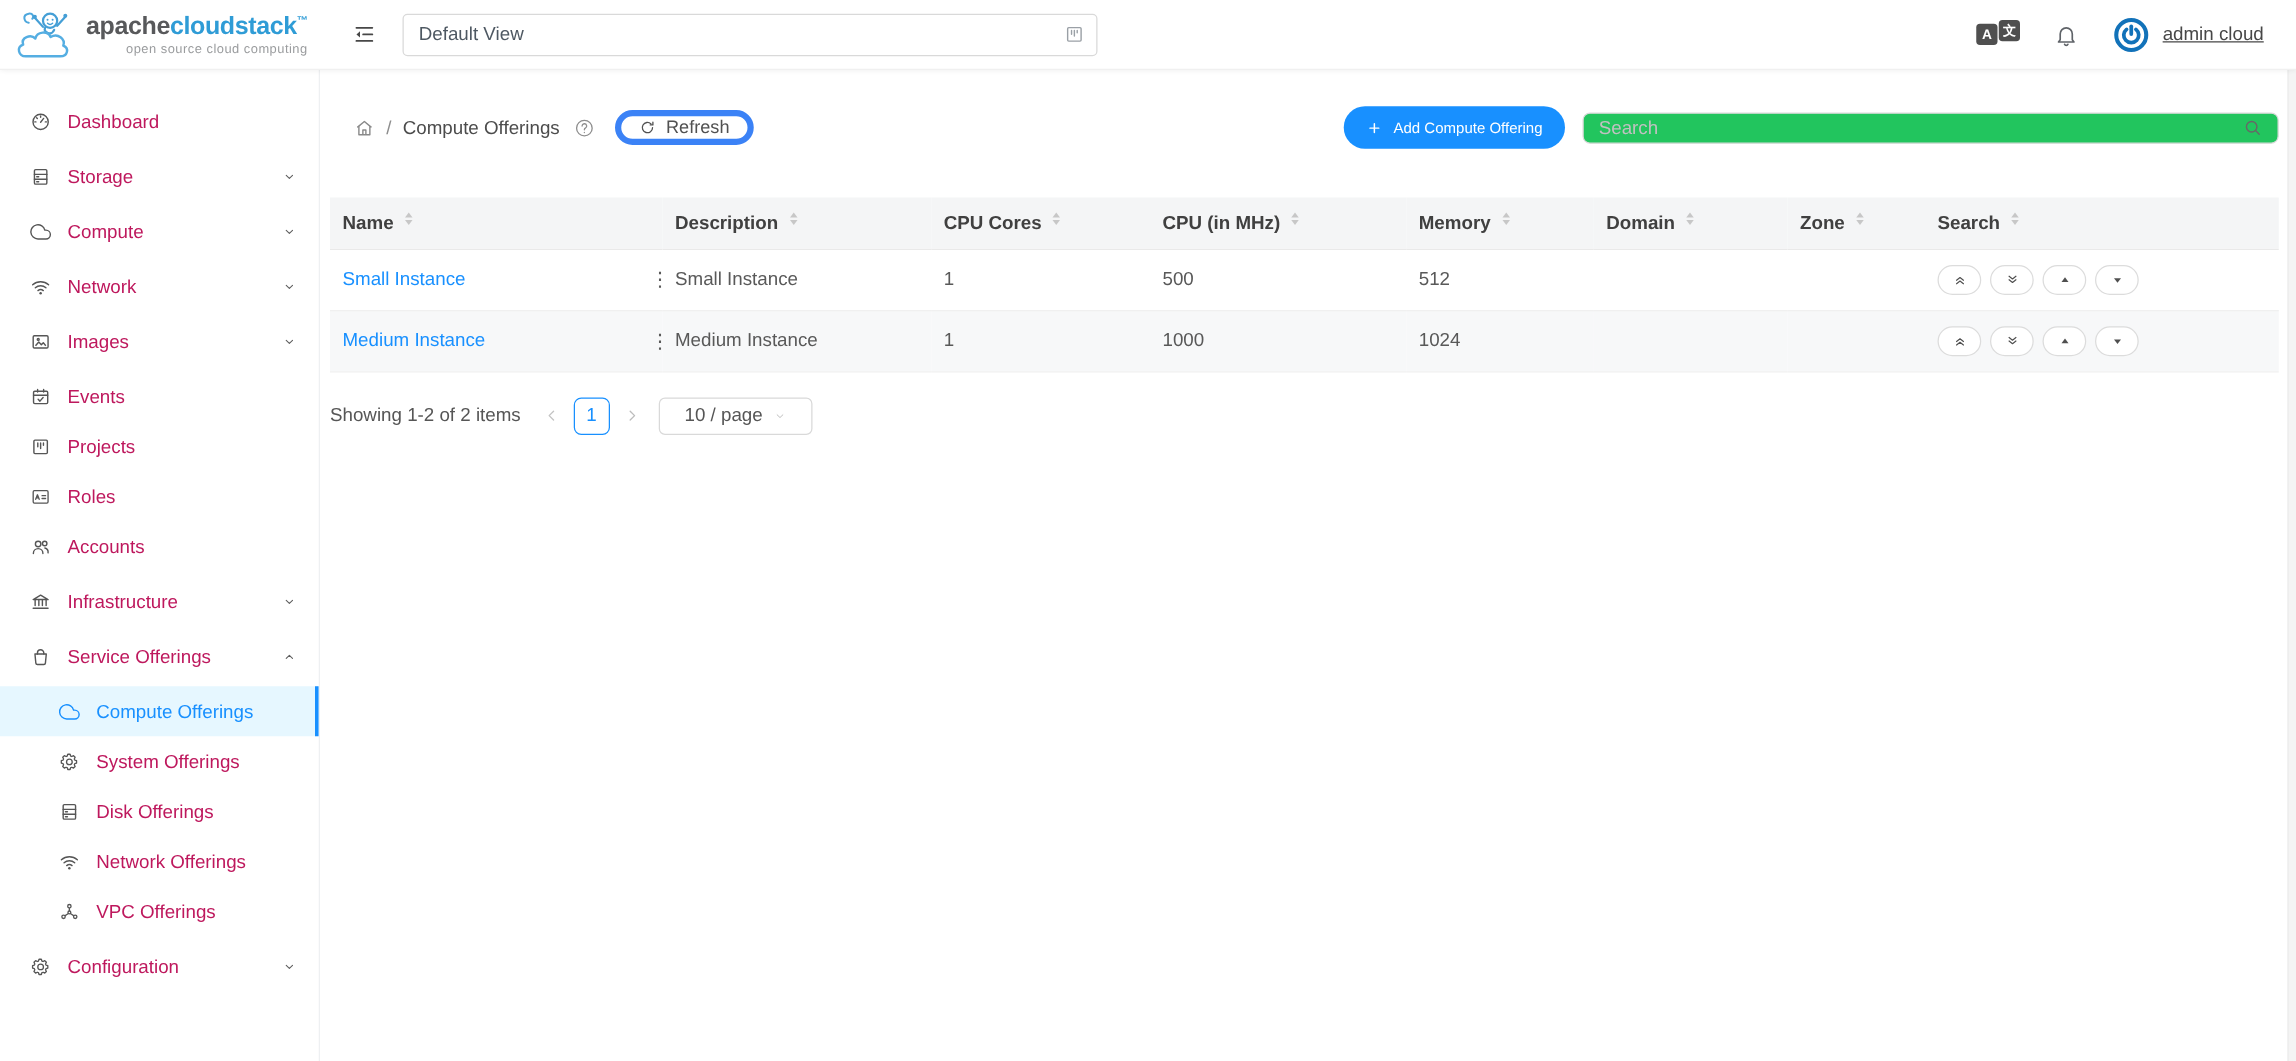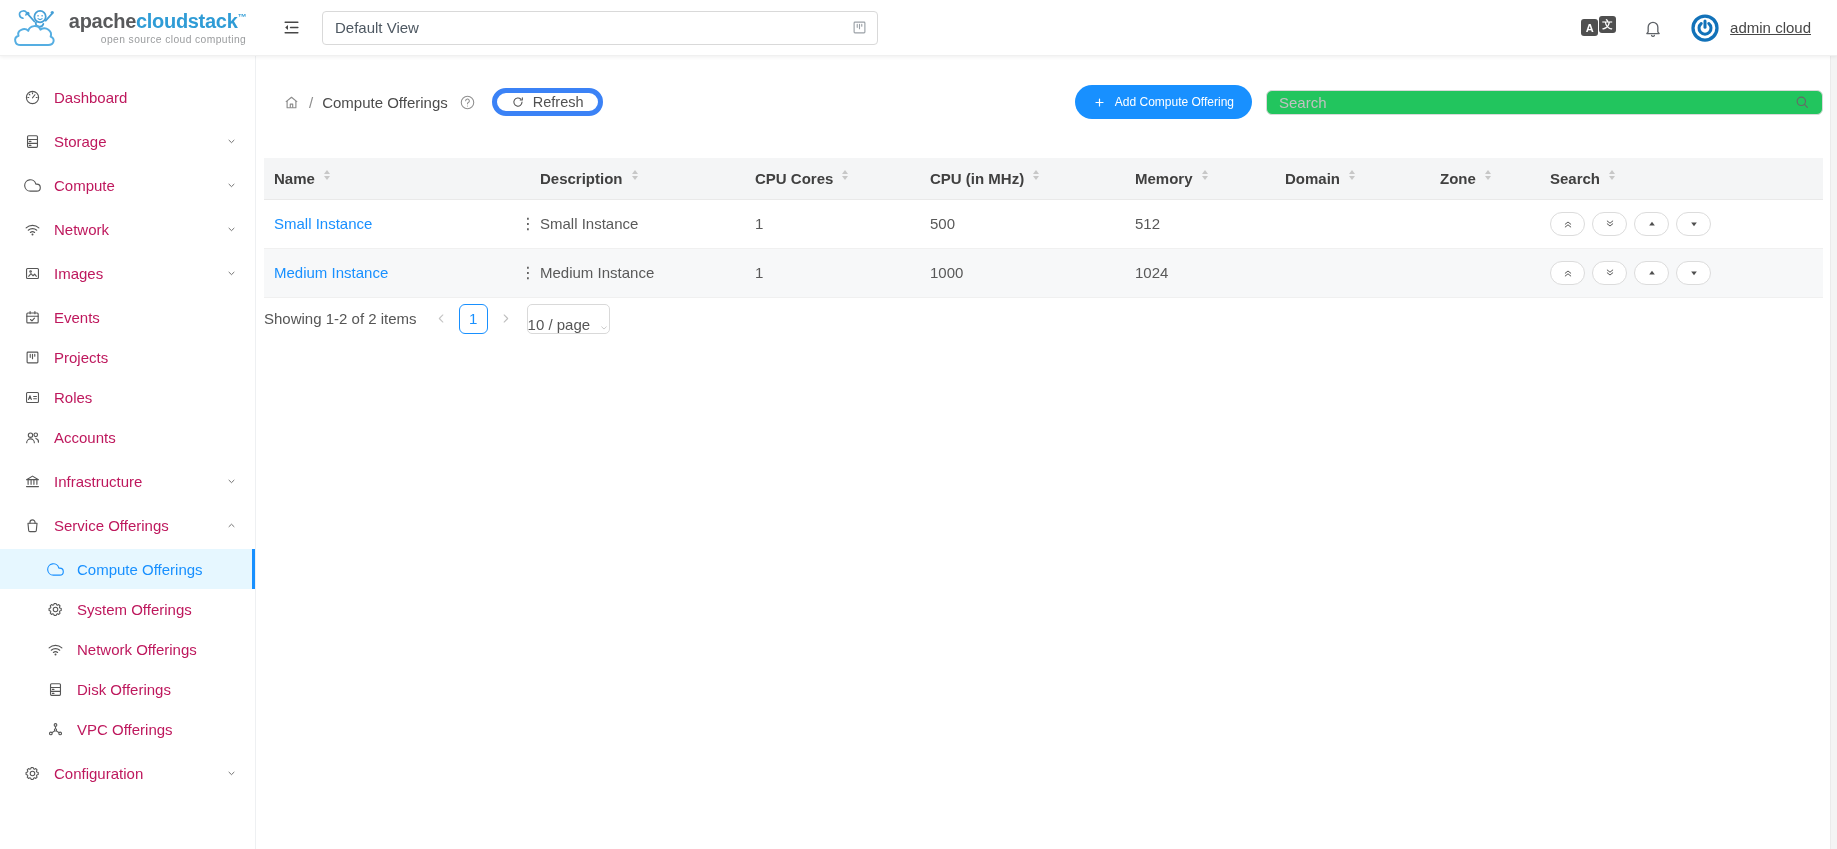--- a/index.html
+++ b/index.html
@@ -75,27 +75,27 @@
   .car-dn { width:0; height:0; border-left:3.5px solid transparent; border-right:3.5px solid transparent; border-top:4.5px solid #c7c7c7; }
   tbody td { height:49px; border-bottom:1px solid #f0f0f0; font-size:15px; color:#595959; padding:0 0 0 10px; background:#fff; }
   tr.stripe td { background:#f7f8f9; }
   a.cell-link { color:#1890ff; text-decoration:none; cursor:pointer; }
   .kebab { color:#595959; font-size:16px; cursor:pointer; display:inline-block; padding:2px 6px; }
   .order-btn { height:24px; min-width:35px; margin-right:7px; border:1px solid #dcdcdc; border-radius:12px;
     background:#fff; display:inline-flex; align-items:center; justify-content:center; color:#4f4f4f; cursor:pointer; }
   .order-btn .oicn { width:12px; height:12px; }
 
   
-  .pagination { display:flex; align-items:center; margin-top:6px; font-size:15px; color:#565656; }
+  .pagination { display:flex; align-items:center; margin-top:20px; font-size:15px; color:#565656; }
   .pg-prev { margin-left:18px; width:13px; height:13px; color:#c4c4c4; cursor:pointer; }
   .pg-next { width:13px; height:13px; color:#bdbdbd; cursor:pointer; }
   .page-box { width:29px; height:30px; margin:0 11px; border:1px solid #1890ff; border-radius:6px; background:#fff;
     color:#1890ff; display:flex; align-items:center; justify-content:center; cursor:pointer; }
   .size-select { margin-left:15px; height:30px; border:1px solid #d9d9d9; border-radius:5px; background:#fff;
-    display:inline-flex; align-items:flex-end; gap:9px; padding:0 0; color:#565656; cursor:pointer; }
+    display:inline-flex; align-items:center; gap:9px; padding:0 20px; color:#565656; cursor:pointer; }
   .size-select .cicn { width:10px; height:10px; color:#bdbdbd; }
 
   .scroll-strip { position:absolute; right:0; top:56px; width:7px; height:793px; background:#f4f4f4; border-left:1px solid #ebebeb; }
 </style>
 </head>
 <body>
 
 <svg width="0" height="0" style="position:absolute" aria-hidden="true">
   <defs>
     <symbol id="i-logo" viewBox="0 0 64 56">
@@ -403,29 +403,29 @@
       <span class="lbl">Compute Offerings</span>
       </div>
     <div class="nav-item sub">
       <svg class="icn nicn">
           <use href="#i-gear"></use>
         </svg>
       <span class="lbl">System Offerings</span>
       </div>
     <div class="nav-item sub">
       <svg class="icn nicn">
+          <use href="#i-hdd"></use>
+        </svg>
+      <span class="lbl">Disk Offerings</span>
+      </div>
+    <div class="nav-item sub">
+      <svg class="icn nicn">
           <use href="#i-wifi"></use>
         </svg>
       <span class="lbl">Network Offerings</span>
-      </div>
-    <div class="nav-item sub">
-      <svg class="icn nicn">
-          <use href="#i-hdd"></use>
-        </svg>
-      <span class="lbl">Disk Offerings</span>
       </div>
     <div class="nav-item sub">
       <svg class="icn nicn">
           <use href="#i-deploy"></use>
         </svg>
       <span class="lbl">VPC Offerings</span>
       </div>
     <div class="nav-item group">
       <svg class="icn nicn">
           <use href="#i-gear"></use>

